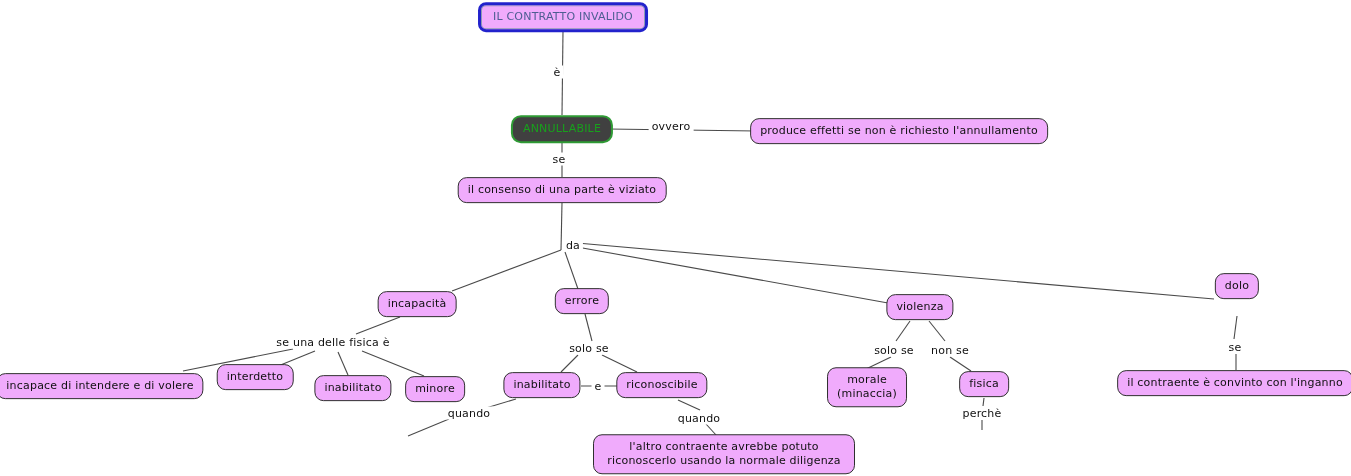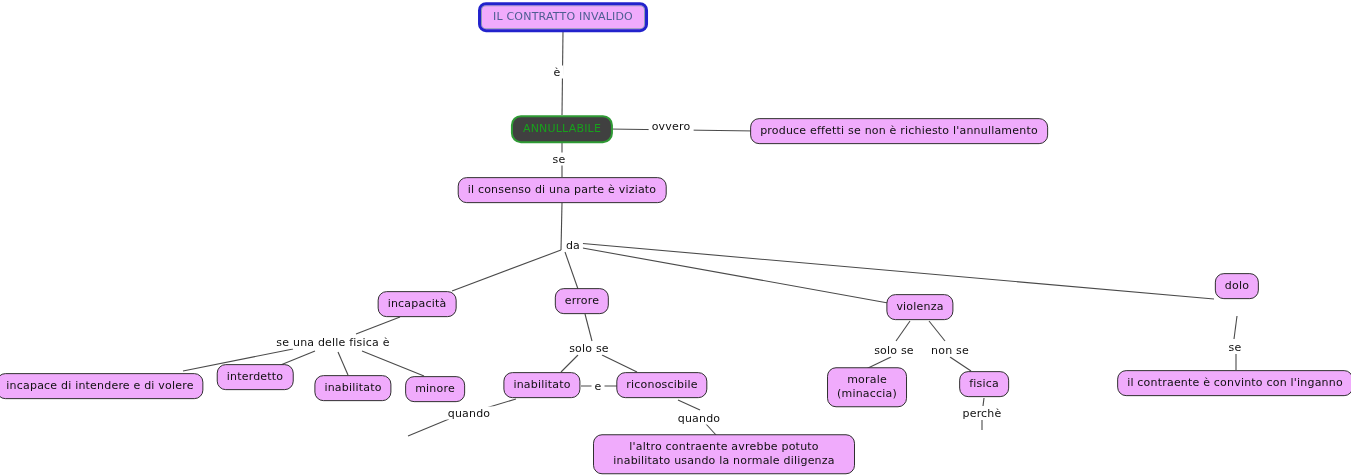--- a/index.html
+++ b/index.html
@@ -148,21 +148,21 @@
 
   <div class="node" style="left:353px;top:388px">inabilitato</div>
 
   <div class="node" style="left:435px;top:389px">minore</div>
 
   <div class="node" style="left:542px;top:385px">inabilitato</div>
 
   <div class="node" style="left:662px;top:385px">riconoscibile</div>
 
 
-  <div class="node wrap" style="left:724px;top:454px">l'altro contraente avrebbe potuto inabilitato usando la normale diligenza</div>
+  <div class="node wrap" style="left:724px;top:454px">l'altro contraente avrebbe potuto riconoscerlo usando la normale diligenza</div>
 
   <div class="node multiline" style="left:867px;top:387px">morale
 (minaccia)</div>
 
   <div class="node" style="left:984px;top:384px">fisica</div>
 
 
   <div class="node" style="left:1235px;top:383px">il contraente è convinto con l'inganno</div>
 
 </div>

